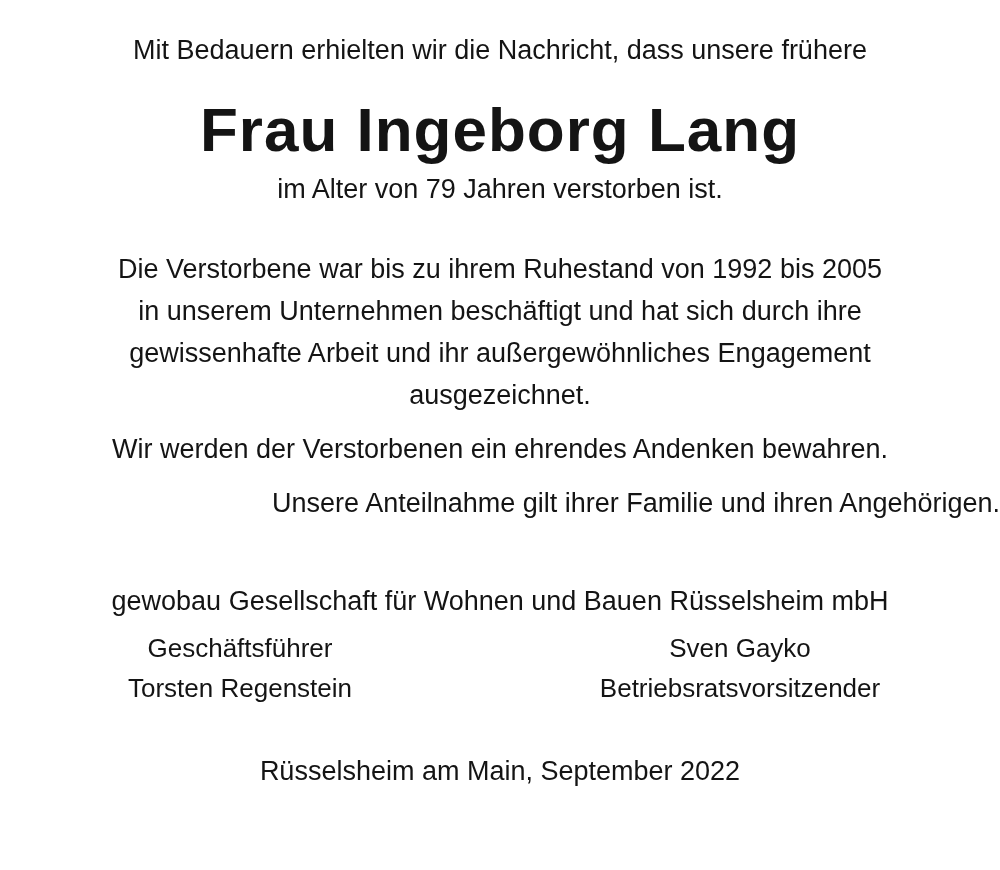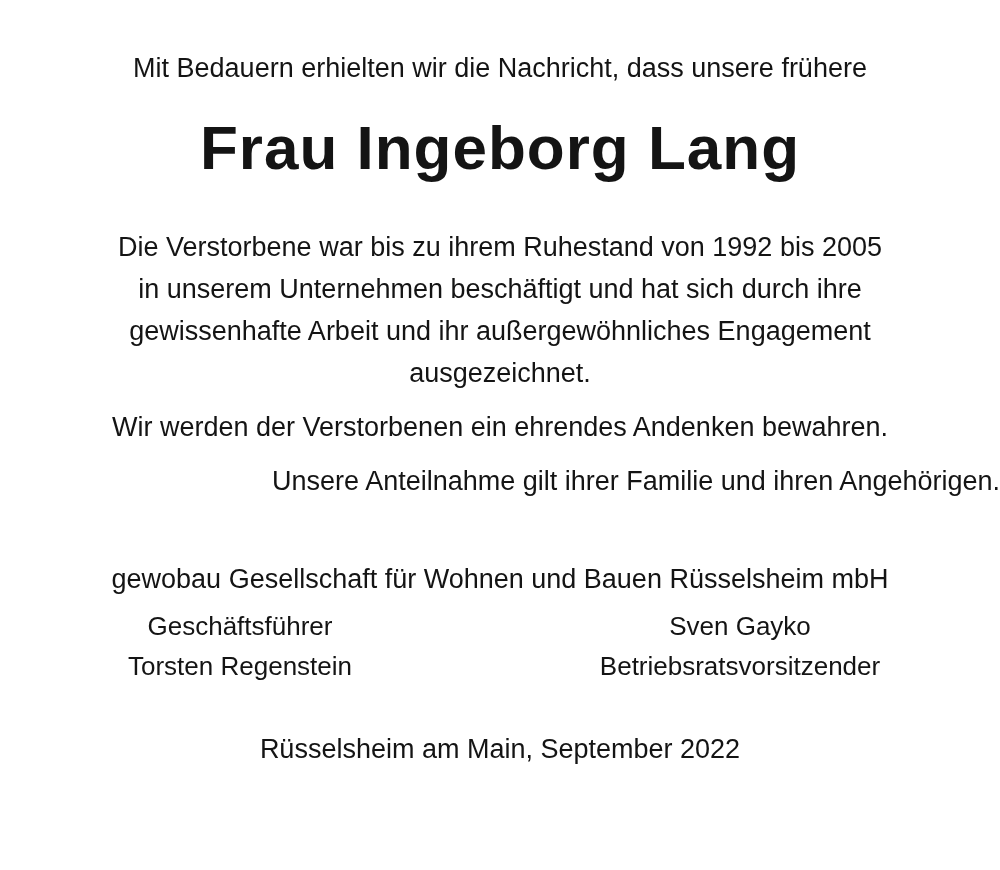--- a/index.html
+++ b/index.html
@@ -11,21 +11,21 @@
     position: relative;
     width: 1000px;
     height: 870px;
     background: #ffffff;
     color: #141414;
     font-family: "Liberation Sans", sans-serif;
     text-align: center;
     overflow: hidden;
   }
   .intro {
-    padding-top: 48px;
+    padding-top: 30px;
     font-size: 27px;
     line-height: 40px;
     font-weight: 500;
   }
   .deceased-name {
     margin-top: 24px;
     font-size: 62px;
     line-height: 72px;
     font-weight: bold;
     letter-spacing: 1px;
@@ -84,20 +84,21 @@
 <body>
 
 <div class="page">
 
   <div class="intro">
     <div>Mit Bedauern erhielten wir die Nachricht, dass unsere frühere</div>
   </div>
 
   <div class="deceased-name">Frau Ingeborg Lang</div>
 
+  <div class="subheading">im Alter von 79 Jahren verstorben ist.</div>
 
   <div class="body-par">
     <div>Die Verstorbene war bis zu ihrem Ruhestand von 1992 bis 2005</div>
     <div>in unserem Unternehmen beschäftigt und hat sich durch ihre</div>
     <div>gewissenhafte Arbeit und ihr außergewöhnliches Engagement</div>
     <div>ausgezeichnet.</div>
   </div>
 
   <div class="remembrance">Wir werden der Verstorbenen ein ehrendes Andenken bewahren.</div>
 

